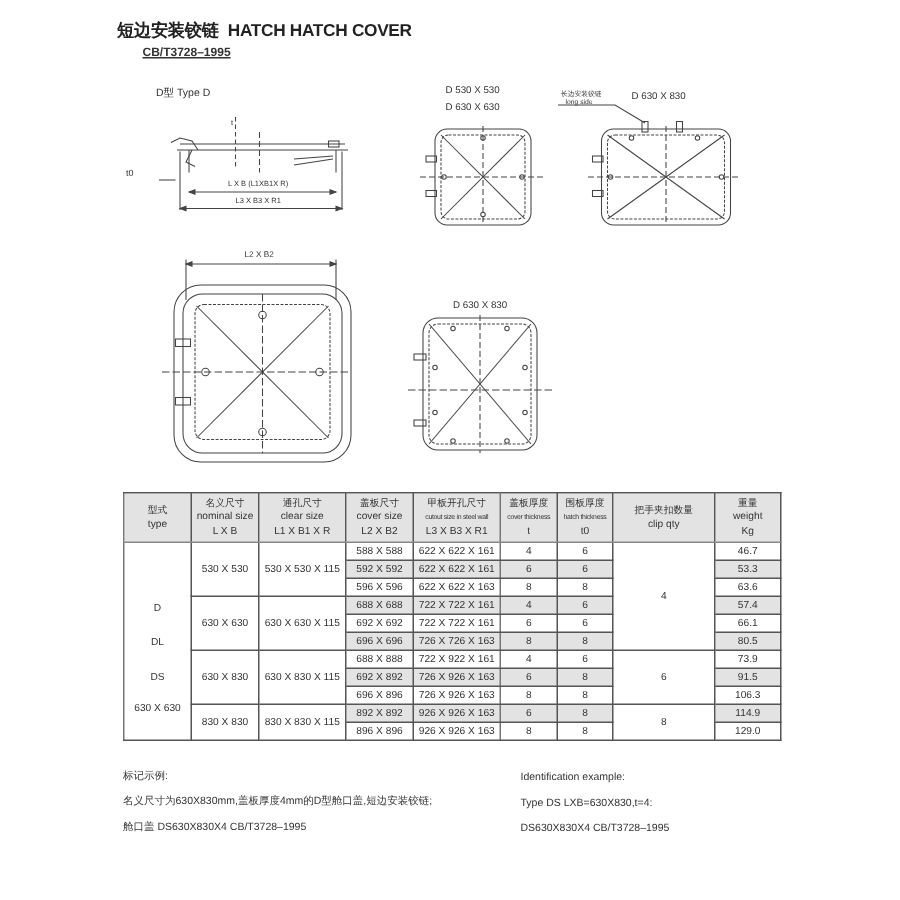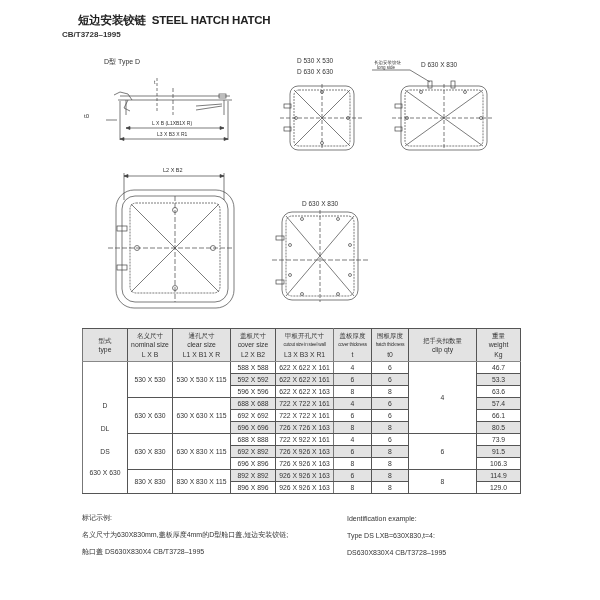--- a/index.html
+++ b/index.html
@@ -1,20 +1,20 @@
 <!DOCTYPE html>
 <html><head>
 <meta charset="utf-8">
 <style>
   * { box-sizing: border-box; margin: 0; padding: 0; }
   html, body { width: 600px; height: 600px; background: #ffffff; overflow: hidden; }
   body { position: relative; font-family: "Liberation Sans", "DejaVu Sans", sans-serif; color: #222; }
 
   .title { position: absolute; left: 78px; top: 13px; font-size: 11.5px; font-weight: bold; color: #222; letter-spacing: -0.2px; }
-  .std-code { position: absolute; left: 62px; top: 30px; font-size: 8px; font-weight: bold; color: #333; }
+  .std-code { position: absolute; left: 95px; top: 30px; font-size: 8px; font-weight: bold; color: #333; text-decoration: underline; }
   .lbl { position: absolute; font-size: 7px; color: #333; white-space: nowrap; }
   .lbl-tiny { position: absolute; font-size: 4.5px; color: #333; white-space: nowrap; line-height: 5px; }
 
   svg.drawing { position: absolute; left: 0; top: 0; width: 600px; height: 320px; }
 
   .spec-table { position: absolute; left: 82px; top: 328px; width: 438px; border-collapse: collapse; table-layout: fixed; font-size: 6.8px; color: #333; }
   .spec-table th, .spec-table td { border: 0.6px solid #555; text-align: center; vertical-align: middle; padding: 0; line-height: 9px; height: 12px; white-space: nowrap; overflow: hidden; }
   .spec-table thead th { background: #e3e3e3; height: 33px; font-weight: normal; line-height: 9.5px; border-bottom: 1.5px solid #888; }
   .spec-table thead th .cn { font-size: 6.5px; display: block; }
   .spec-table thead th .en { display: block; }
@@ -26,21 +26,21 @@
   .spec-table .thick-r { border-right: 1.3px solid #777; }
 
   .example { position: absolute; font-size: 7px; color: #333; line-height: 17px; }
   .example-cn { left: 82px; top: 509px; }
   .example-en { left: 347px; top: 510px; }
 </style>
 </head>
 <body>
 
 <div class="title">
-  <span>短边安装铰链</span>&nbsp;&nbsp;<span>STEEL HATCH HATCH</span>
+  <span>短边安装铰链</span>&nbsp;&nbsp;<span>HATCH HATCH COVER</span>
 </div>
 <div class="std-code">CB/T3728–1995</div>
 
 <svg class="drawing" viewBox="0 0 600 320" fill="none" stroke="#444" stroke-width="0.7">
 
   <g>
     <line x1="120" y1="96" x2="230" y2="96"></line>
     <line x1="118" y1="100" x2="232" y2="100"></line>
     <line x1="126" y1="100" x2="126" y2="115"></line>
     <line x1="224" y1="100" x2="224" y2="115"></line>

